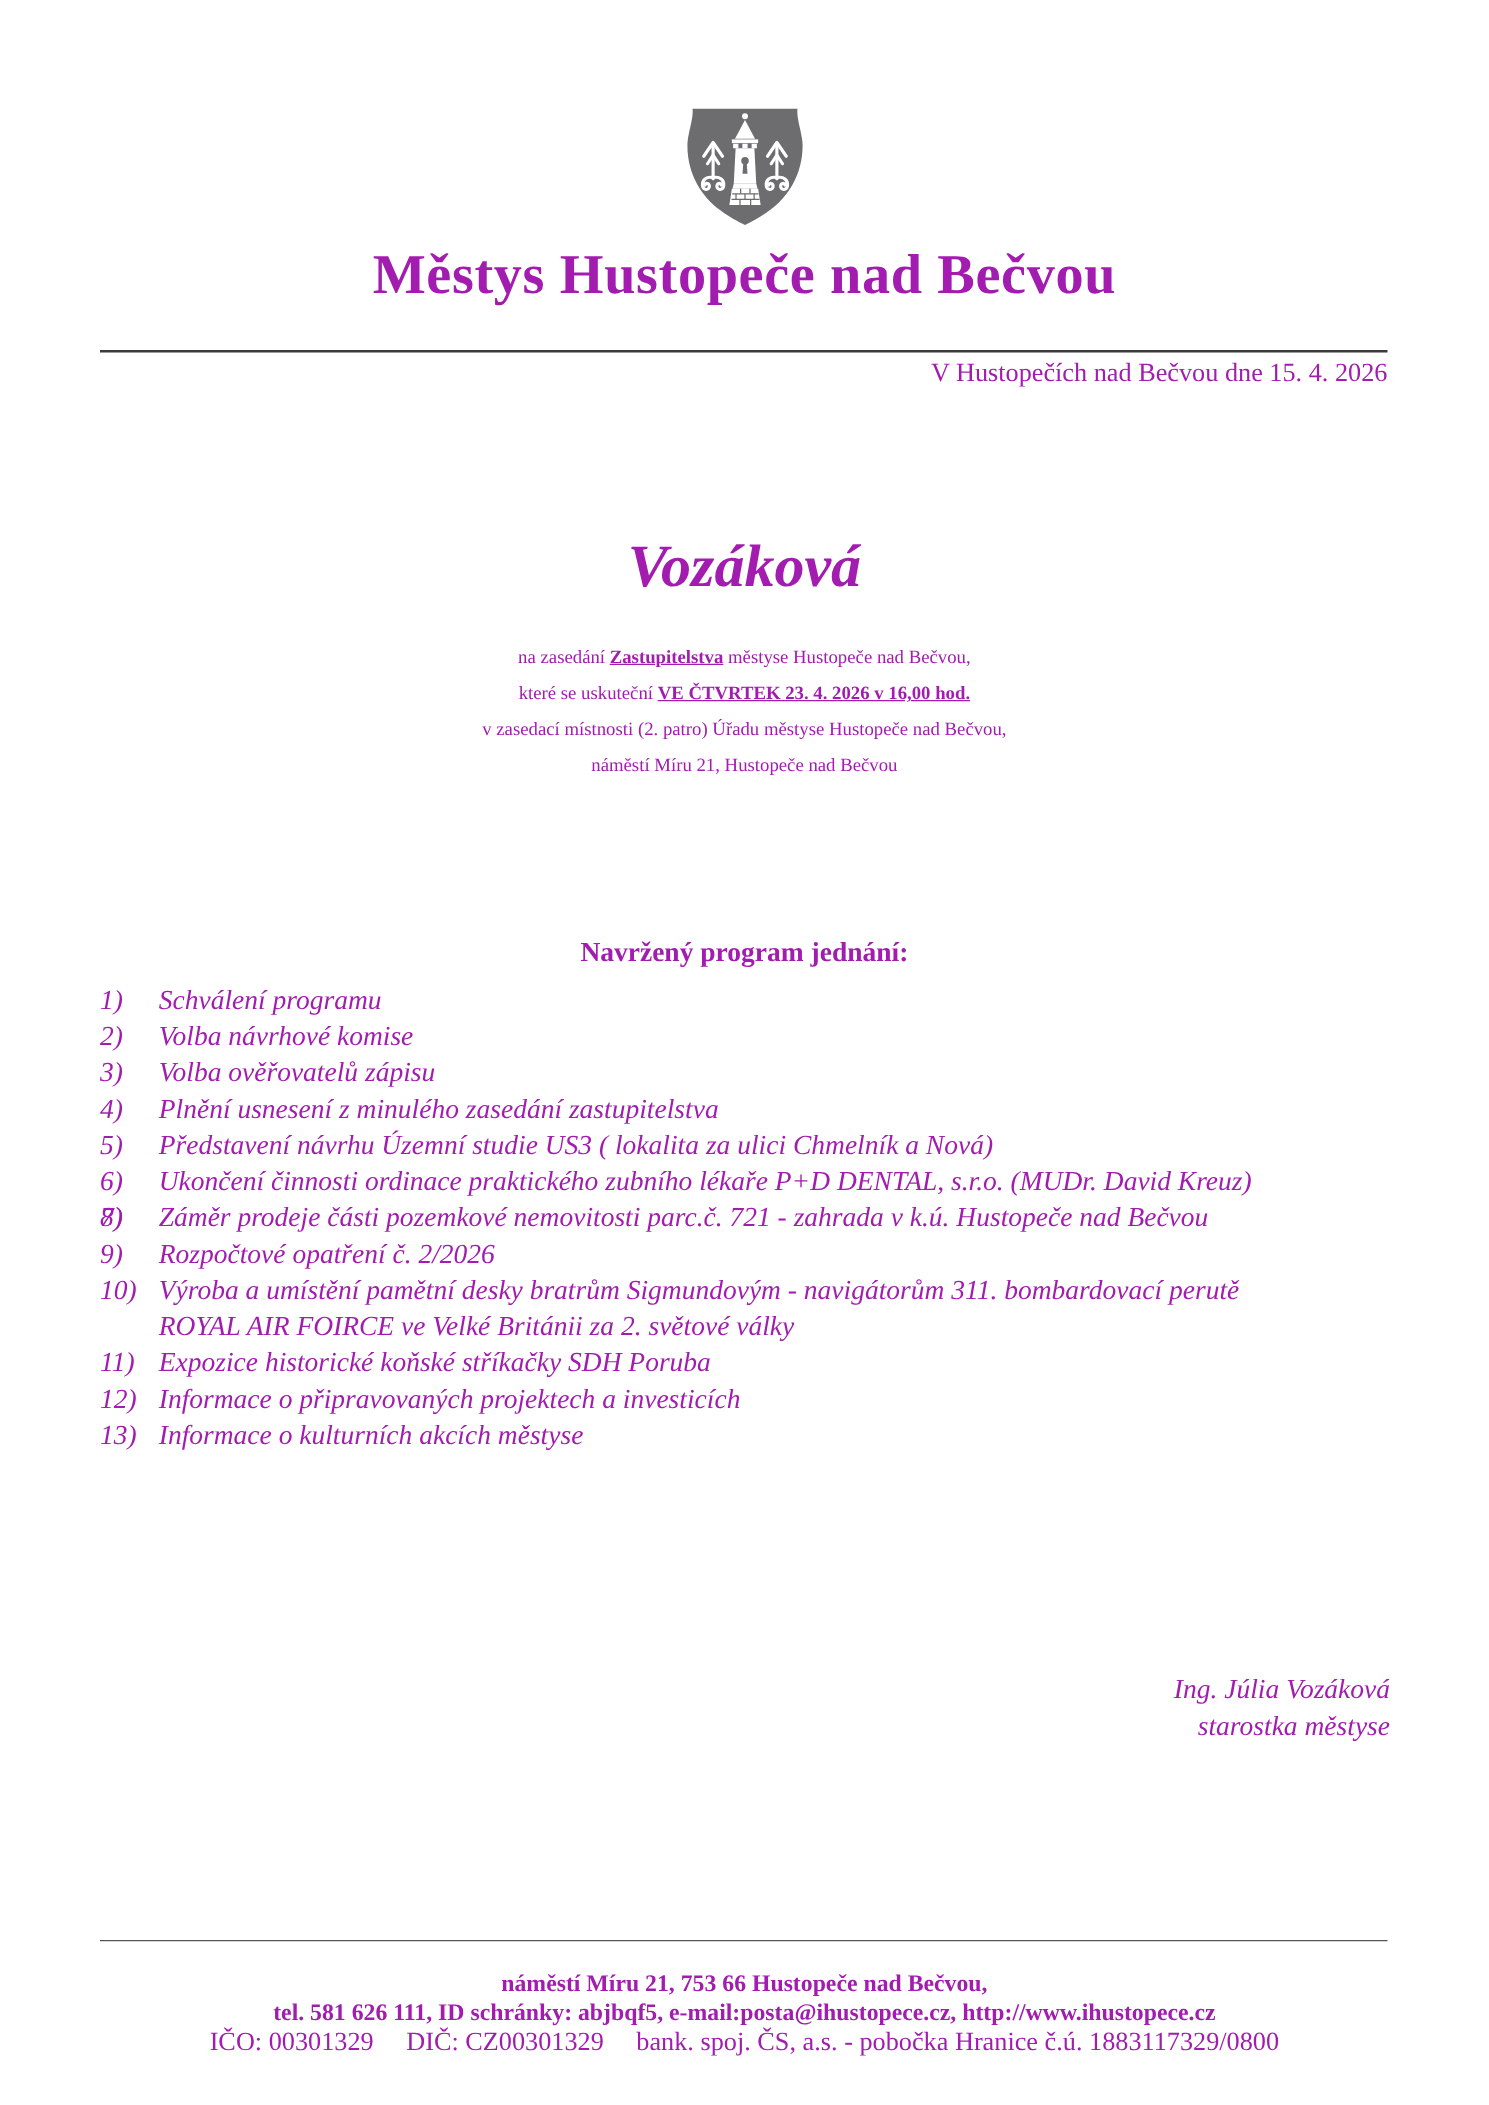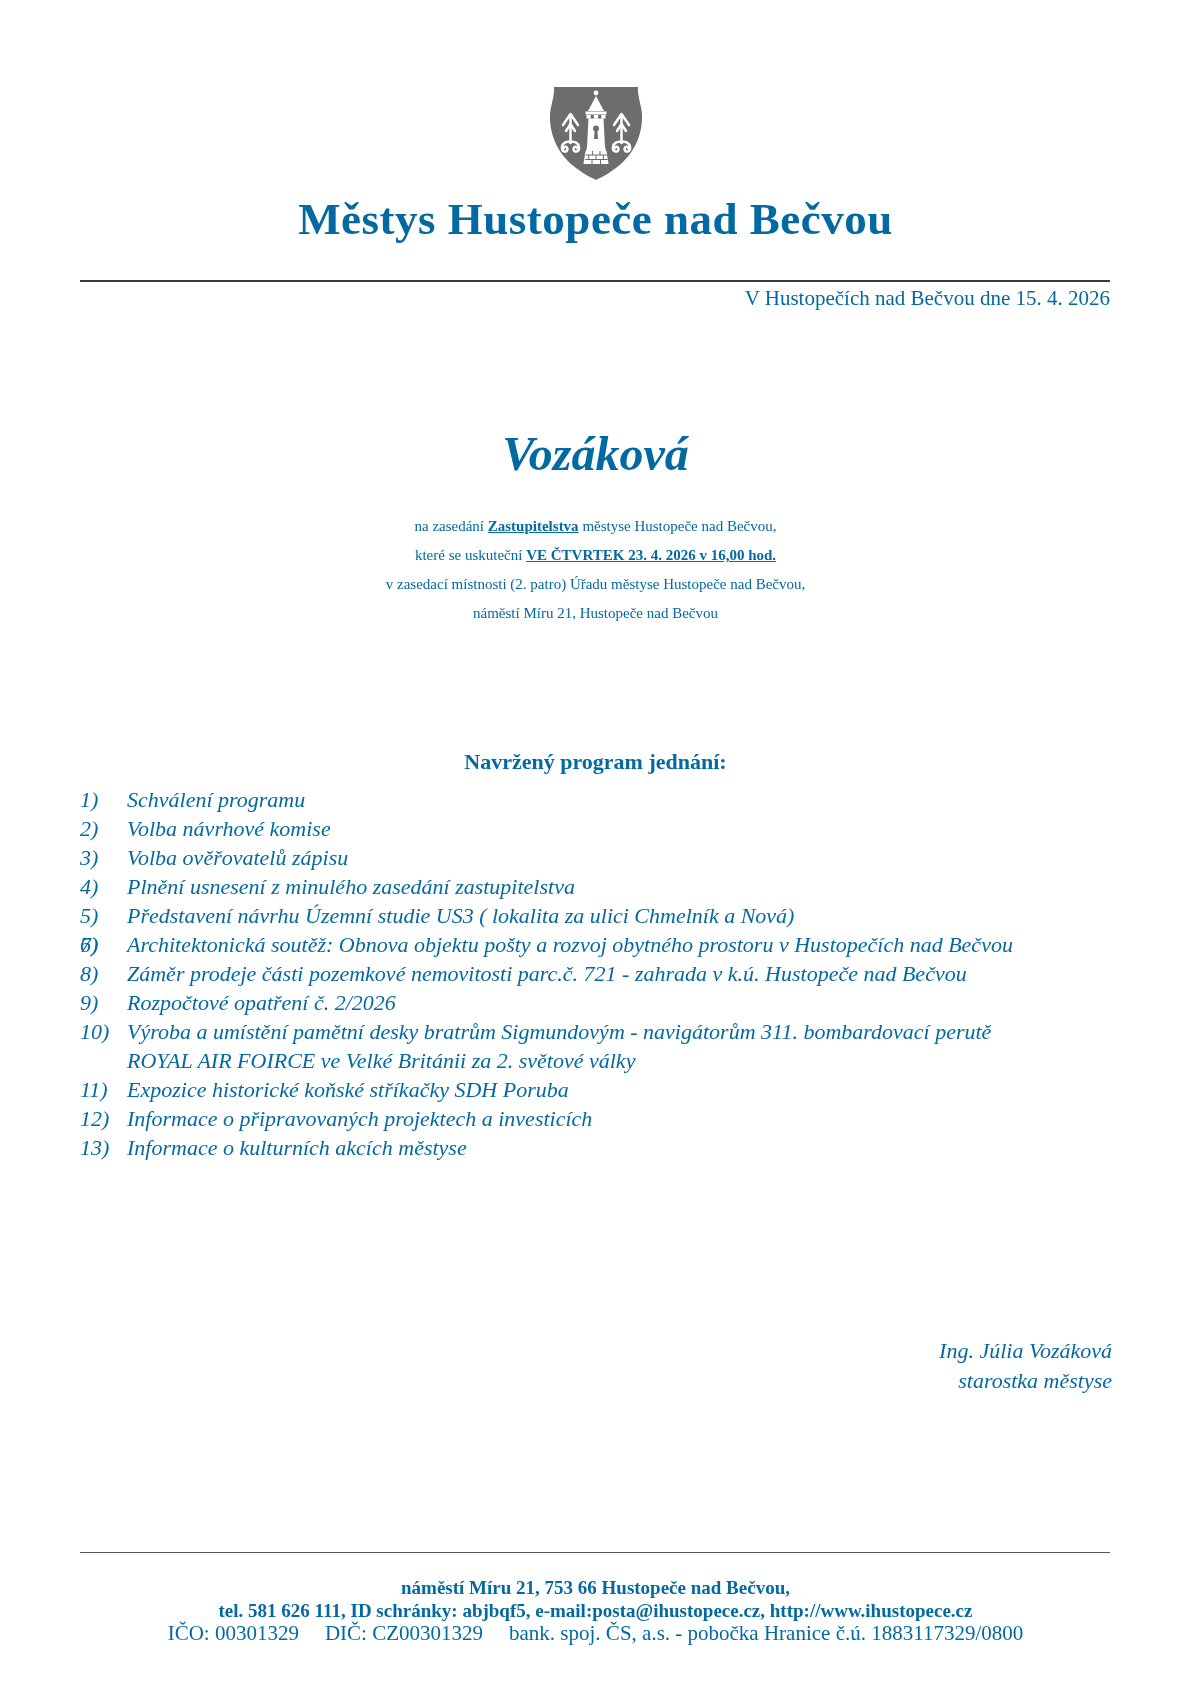--- a/index.html
+++ b/index.html
@@ -1,21 +1,21 @@
 <!DOCTYPE html>
 <html lang="cs"><head>
 <meta charset="utf-8">
 <style>
   html,body { margin:0; padding:0; background:#ffffff; }
   .page {
     position:relative;
     width:1191px; height:1684px;
     background:#ffffff;
     font-family:"Liberation Serif","DejaVu Serif",serif;
-    color:#0369a1;
+    color:#a21caf;
     overflow:hidden;
   }
 
   .emblem { position:absolute; top:84px; left:50%; transform:translateX(-50%);
             width:104px; height:100px; }
 
   .muni-title {
     position:absolute; top:193px; left:0; width:100%;
     text-align:center; font-size:45px; font-weight:bold;
     letter-spacing:0.5px; margin:0;
@@ -128,22 +128,22 @@
   </div>
 
   <h3 class="program-heading">Navržený program jednání:</h3>
 
   <ol class="program-list">
     <li class="item"><span class="num">1)</span><span class="txt">Schválení programu</span></li>
     <li class="item"><span class="num">2)</span><span class="txt">Volba návrhové komise</span></li>
     <li class="item"><span class="num">3)</span><span class="txt">Volba ověřovatelů zápisu</span></li>
     <li class="item"><span class="num">4)</span><span class="txt">Plnění usnesení z minulého zasedání zastupitelstva</span></li>
     <li class="item"><span class="num">5)</span><span class="txt">Představení návrhu Územní studie US3 ( lokalita za ulici Chmelník a Nová)</span></li>
-    <li class="item"><span class="num">6)</span></li>
-    <li class="item"><span class="num">7)</span><span class="txt">Architektonická soutěž: Obnova objektu pošty a rozvoj obytného prostoru v Hustopečích nad Bečvou</span></li>
+    <li class="item"><span class="num">6)</span><span class="txt">Ukončení činnosti ordinace praktického zubního lékaře P+D DENTAL, s.r.o. (MUDr. David Kreuz)</span></li>
+    <li class="item"><span class="num">7)</span></li>
     <li class="item"><span class="num">8)</span><span class="txt">Záměr prodeje části pozemkové nemovitosti parc.č. 721 - zahrada v k.ú. Hustopeče nad Bečvou</span></li>
     <li class="item"><span class="num">9)</span><span class="txt">Rozpočtové opatření č. 2/2026</span></li>
     <li class="item"><span class="num">10)</span><span class="txt">Výroba a umístění pamětní desky bratrům Sigmundovým - navigátorům 311. bombardovací perutě ROYAL AIR FOIRCE ve Velké Británii za 2. světové války</span></li>
     <li class="item"><span class="num">11)</span><span class="txt">Expozice historické koňské stříkačky SDH Poruba</span></li>
     <li class="item"><span class="num">12)</span><span class="txt">Informace o připravovaných projektech a investicích</span></li>
     <li class="item"><span class="num">13)</span><span class="txt">Informace o kulturních akcích městyse</span></li>
   </ol>
 
   <div class="signature">
     <div>Ing. Júlia Vozáková</div>

